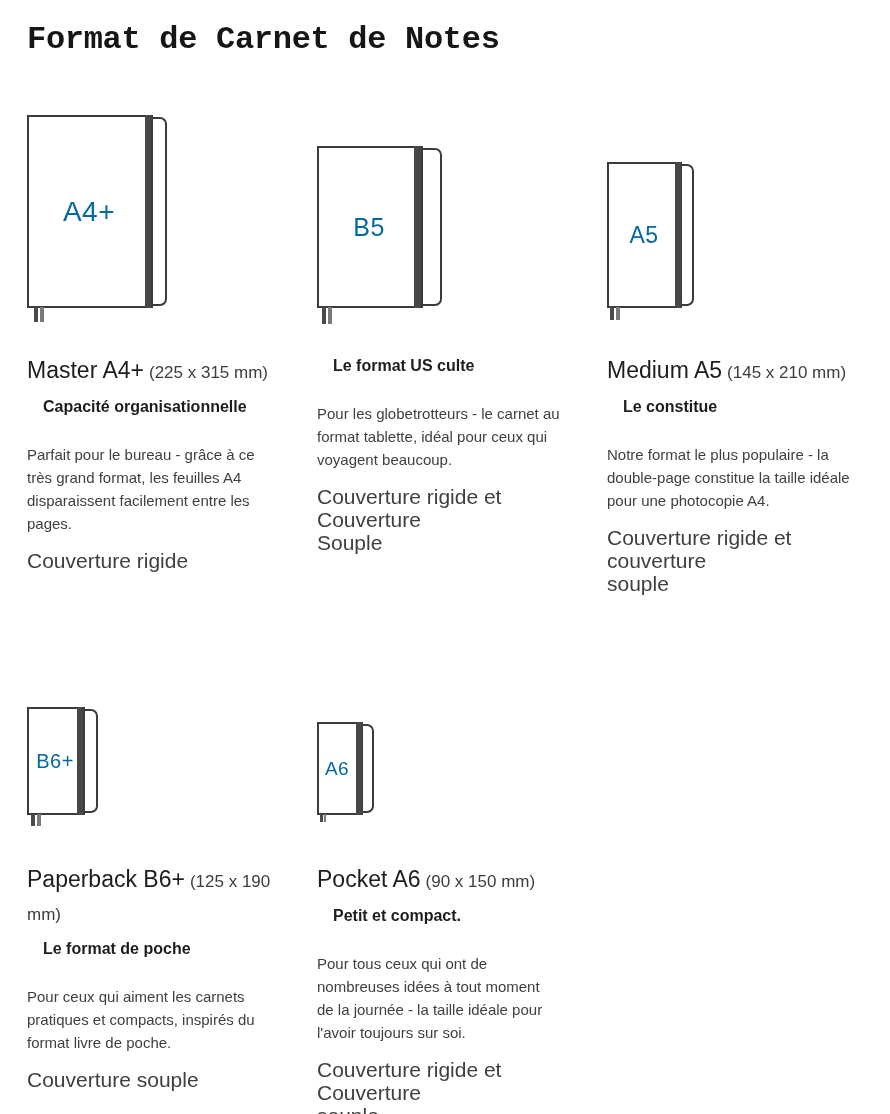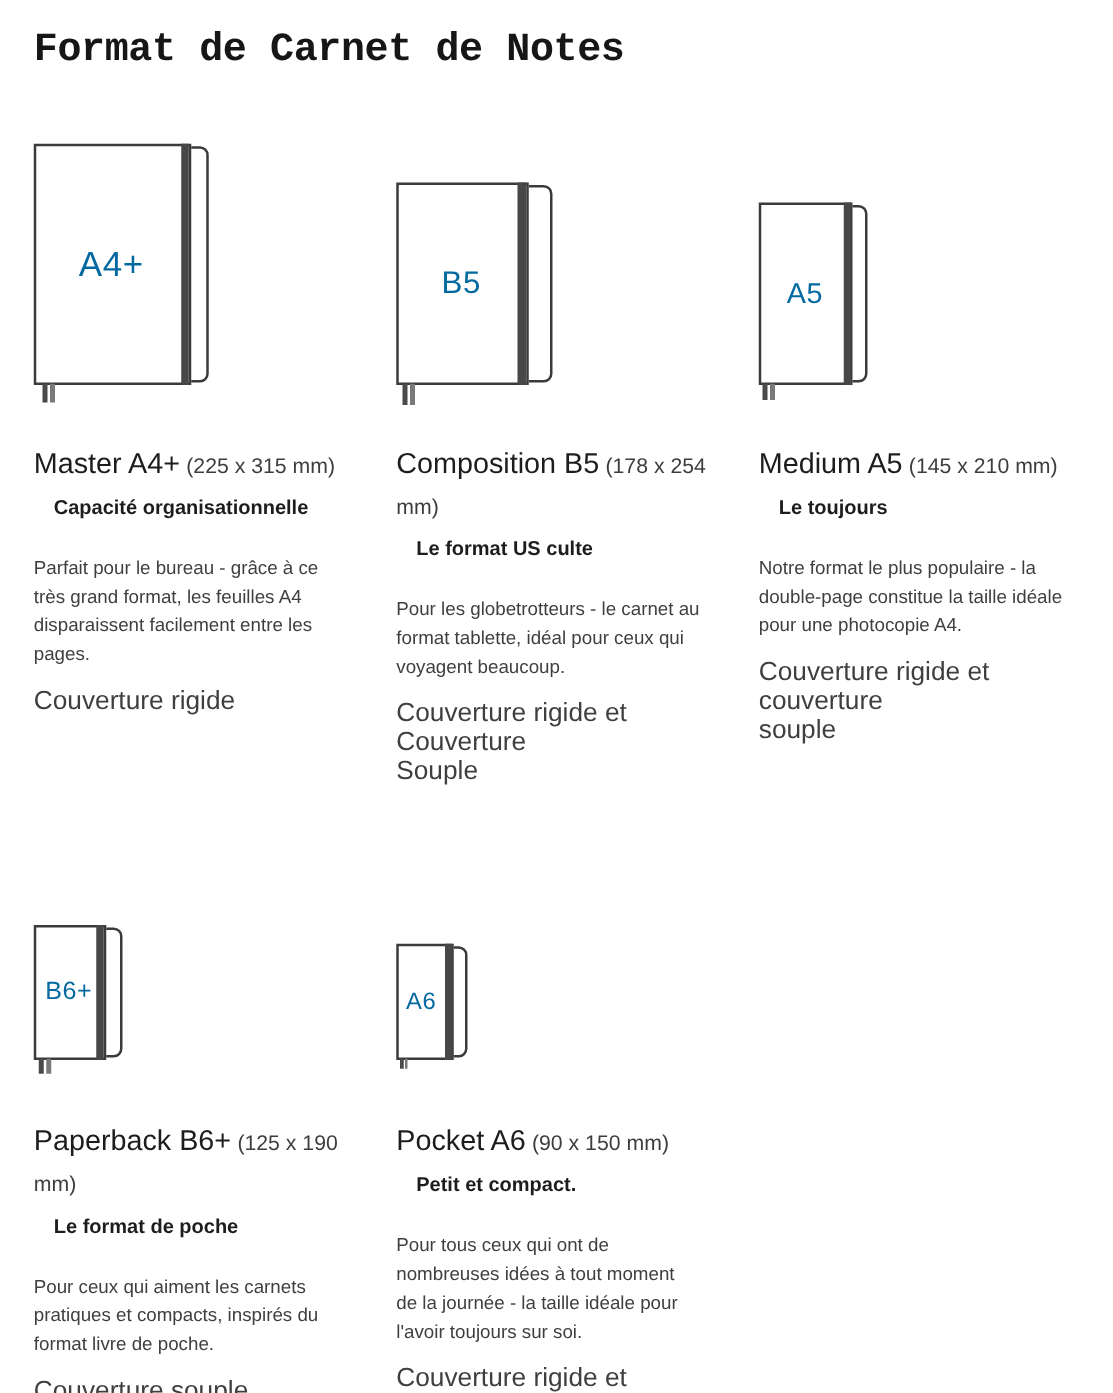--- a/index.html
+++ b/index.html
@@ -115,42 +115,41 @@
       <div class="figure">
         <div class="nb nb-b5">
           <div class="back"></div>
           <div class="front"></div>
           <div class="band"></div>
           <div class="bm dark"></div>
           <div class="bm light"></div>
           <div class="label">B5</div>
         </div>
       </div>
-      <h2 class="card-title"><span>Composition B5</span><span class="size">(178 x 254 mm)</span></h2>
       <p class="card-subtitle">Le format US culte</p>
       <p class="card-desc">Pour les globetrotteurs - le carnet au
 format tablette, idéal pour ceux qui
 voyagent beaucoup.</p>
       <p class="card-covers">Couverture rigide et Couverture
 Souple</p>
     </div>
 
     <div class="card">
       <div class="figure">
         <div class="nb nb-a5">
           <div class="back"></div>
           <div class="front"></div>
           <div class="band"></div>
           <div class="bm dark"></div>
           <div class="bm light"></div>
           <div class="label">A5</div>
         </div>
       </div>
       <h2 class="card-title"><span>Medium A5</span><span class="size">(145 x 210 mm)</span></h2>
-      <p class="card-subtitle">Le toujours</p>
+      <p class="card-subtitle">Le constitue</p>
       <p class="card-desc">Notre format le plus populaire - la
 double-page constitue la taille idéale
 pour une photocopie A4.</p>
       <p class="card-covers">Couverture rigide et couverture
 souple</p>
     </div>
 
   </div>
 
   <div class="row row-2">

